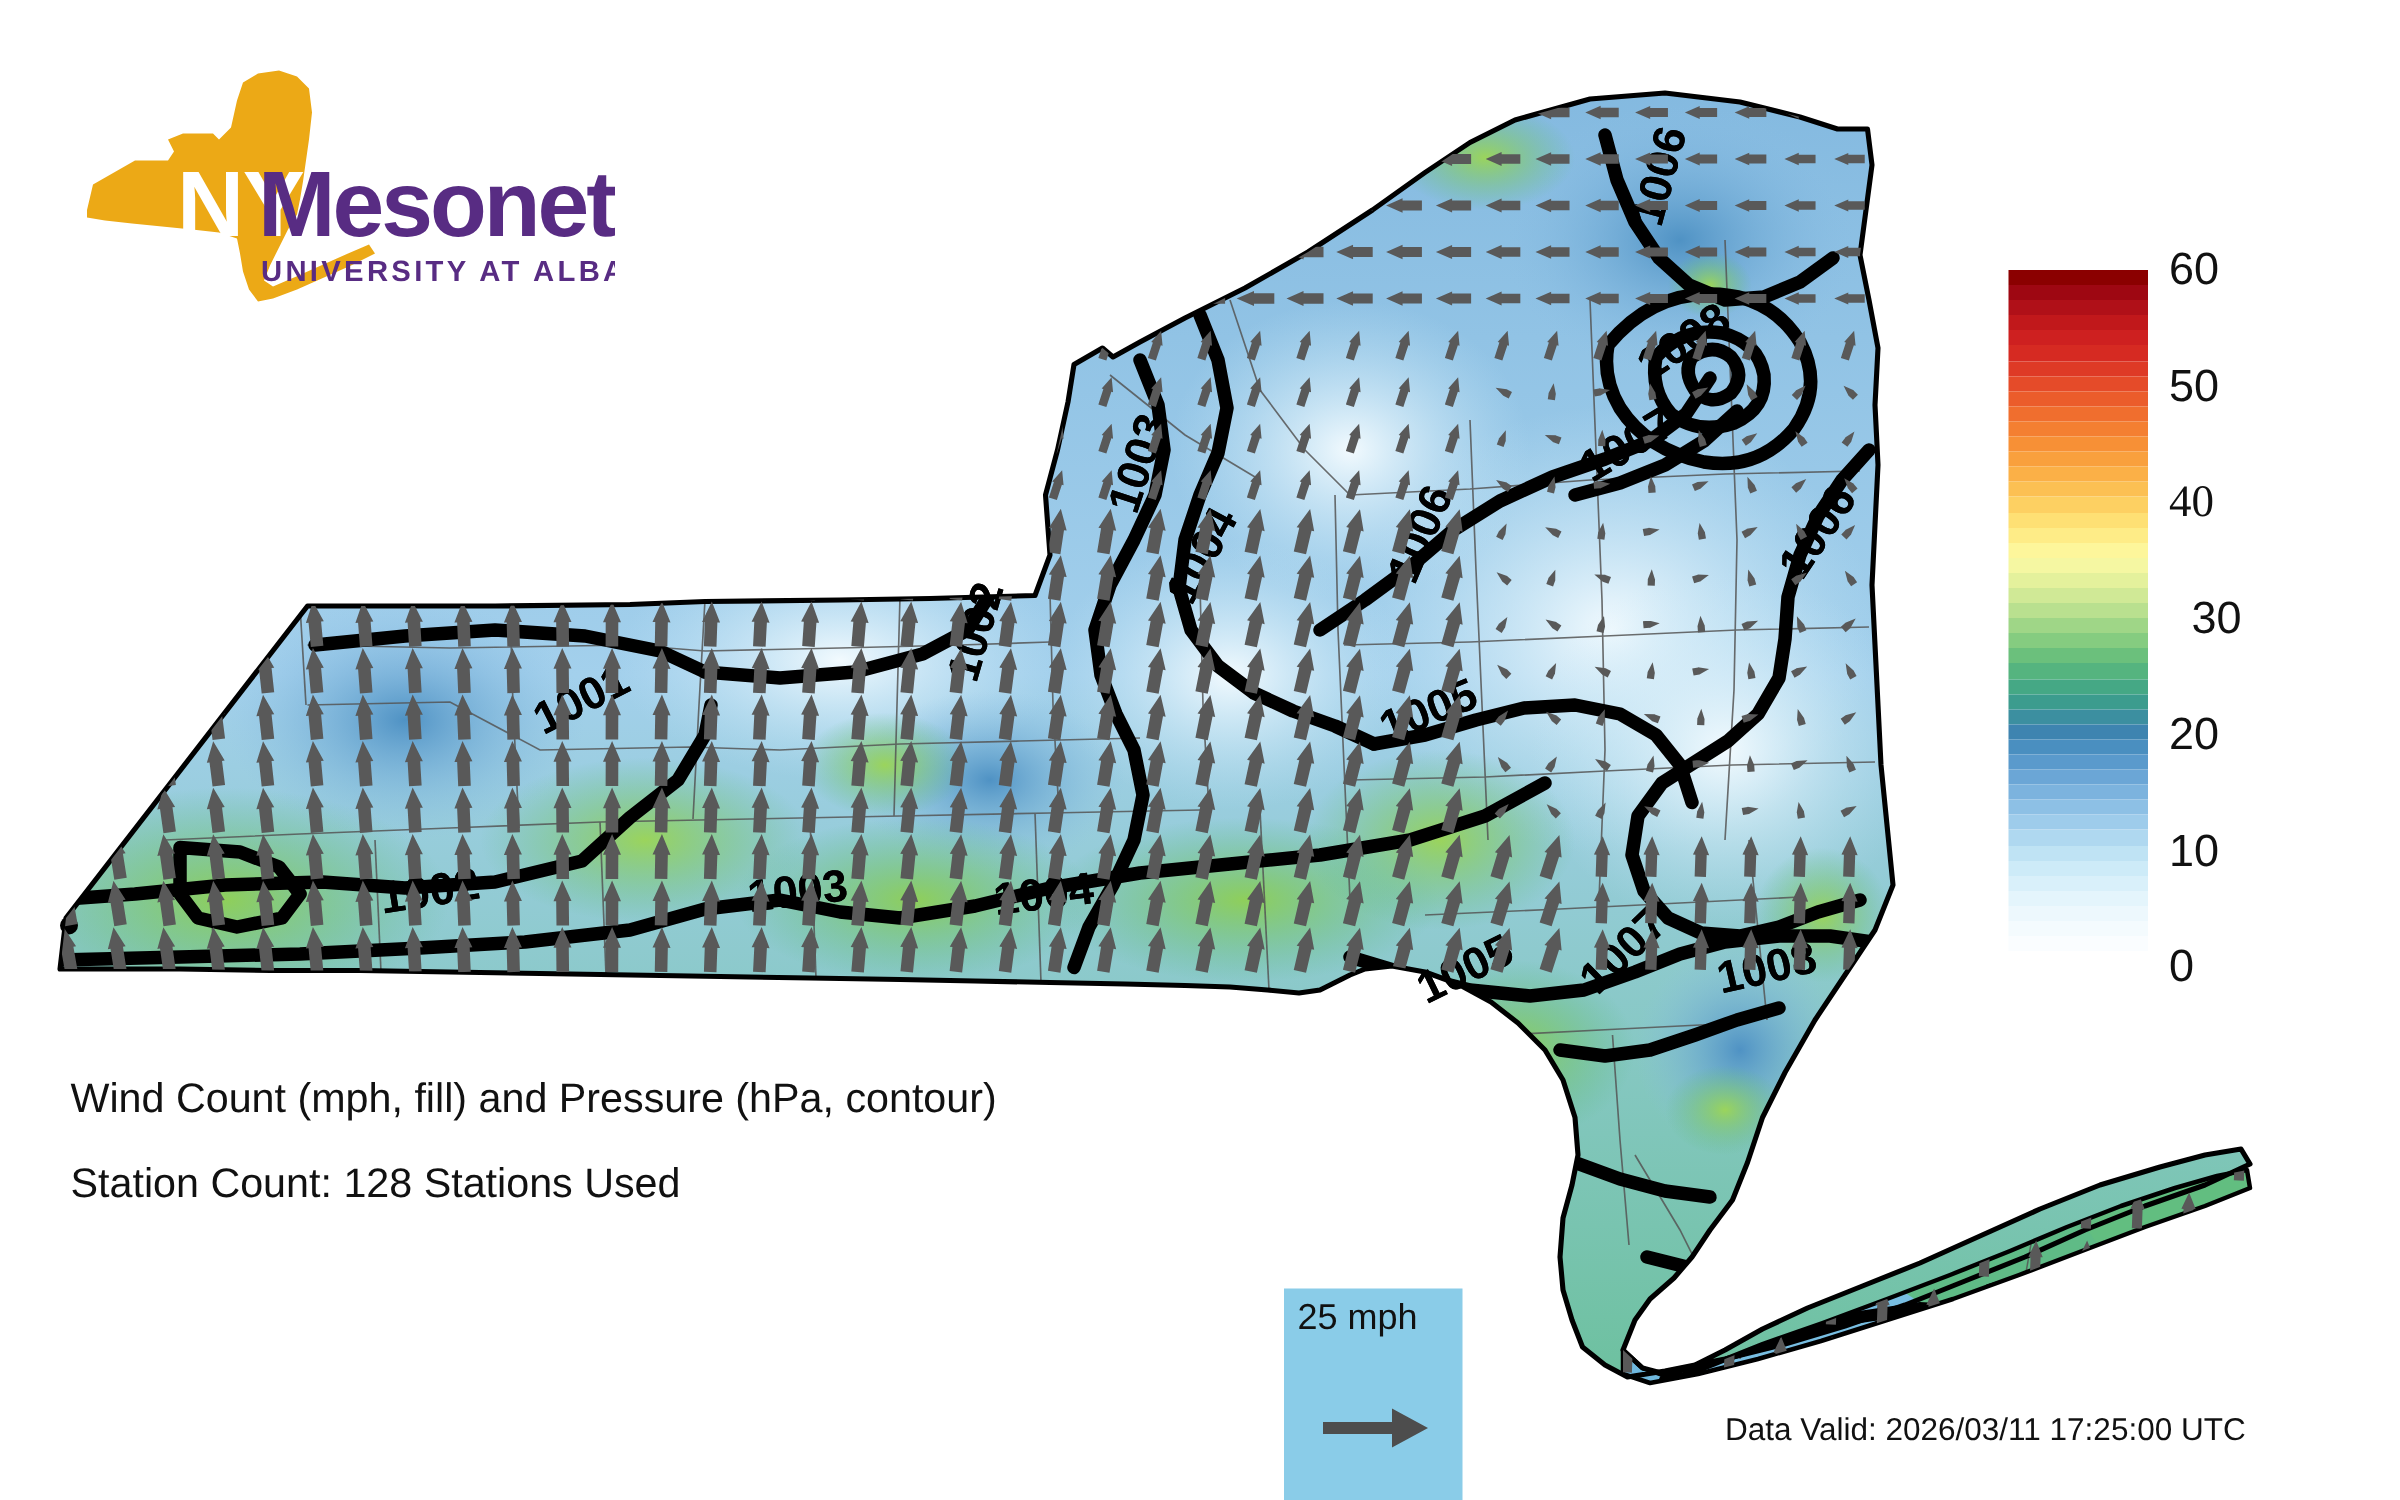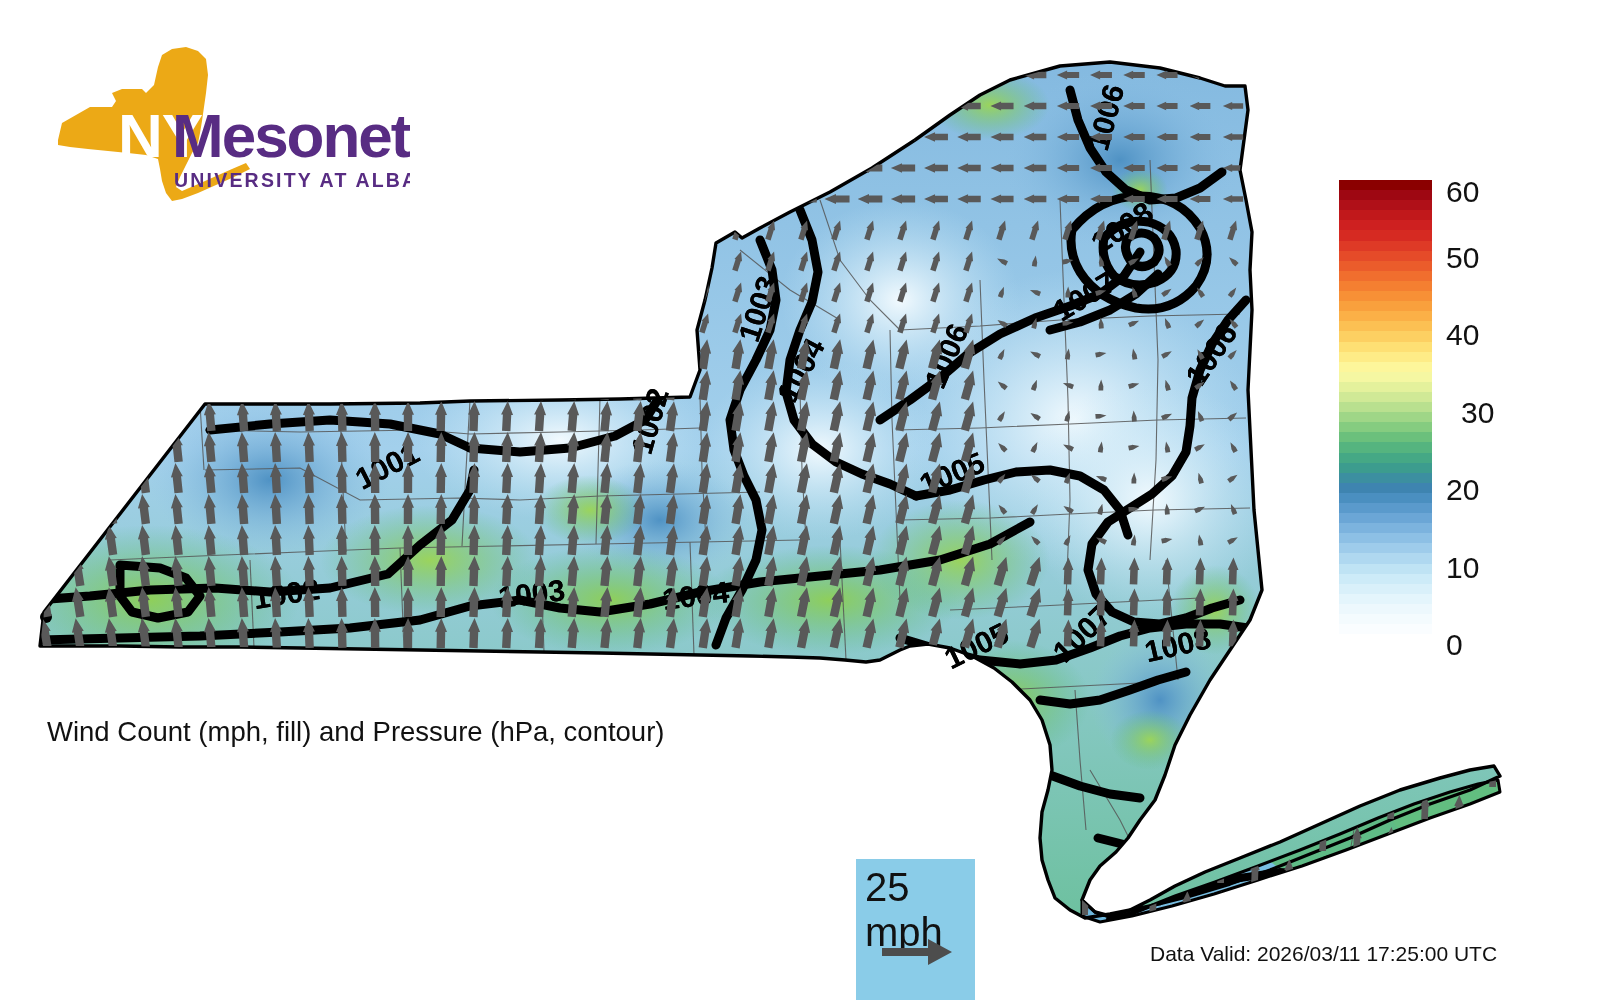--- a/index.html
+++ b/index.html
@@ -24,21 +24,21 @@
   
   #colorbar-wrap{position:absolute;left:1339px;top:180px;}
   #colorbar{width:93px;height:465px;position:relative;}
   #colorbar .band{width:100%;}
   #cb-ticks{position:absolute;left:1446px;top:160px;width:90px;height:510px;}
   #cb-ticks span{position:absolute;font-size:30px;color:#111;line-height:1;}
 
   
   #wind-key{position:absolute;left:856px;top:859px;width:119px;height:141px;
             background:#8ACCE8;}
-  #wind-key .klabel{position:absolute;left:9px;top:6px;font-size:40px;color:#111;}
+  #wind-key .klabel{position:absolute;left:9px;top:6px;font-size:24px;color:#111;}
   #wind-key .karrow{position:absolute;left:26px;top:76px;}
 
   
   #data-valid{position:absolute;left:1150px;top:942px;font-size:21px;color:#111;}
 
   
   #map{position:absolute;left:0;top:0;width:1600px;height:1000px;}
   .iso-label{font-family:"Liberation Sans",sans-serif;font-weight:bold;
              font-size:30px;fill:#000;letter-spacing:0px;}
 </style>
@@ -1053,20 +1053,21 @@
       L 132,154 L 122,156 L 116,148 L 112,136 L 110,124 L 108,114
       L 96,110 L 78,108 L 58,106 L 38,104 L 20,102 L 8,100 Z" fill="#ECA916"></path>
     <text class="logo-nys" x="68" y="112">NYS</text>
     <text class="logo-meso" x="122" y="112">Mesonet</text>
     <text class="logo-uni" x="124" y="142">UNIVERSITY AT ALBANY</text>
   </svg>
 </div>
 
 <div id="caption">
   <div>Wind Count (mph, fill) and Pressure (hPa, contour)</div>
+  <div>Station Count: 128 Stations Used</div>
 </div>
 
 <div id="colorbar-wrap">
   <div id="colorbar">
       <div class="band" style="background: rgb(139, 0, 0); height: 10.1087px;"></div>
       <div class="band" style="background: rgb(158, 7, 18); height: 10.1087px;"></div>
       <div class="band" style="background: rgb(176, 16, 24); height: 10.1087px;"></div>
       <div class="band" style="background: rgb(193, 24, 27); height: 10.1087px;"></div>
       <div class="band" style="background: rgb(206, 32, 32); height: 10.1087px;"></div>
       <div class="band" style="background: rgb(214, 42, 34); height: 10.1087px;"></div>
@@ -1106,23 +1107,23 @@
       <div class="band" style="background: rgb(205, 235, 248); height: 10.1087px;"></div>
       <div class="band" style="background: rgb(217, 240, 250); height: 10.1087px;"></div>
       <div class="band" style="background: rgb(228, 245, 252); height: 10.1087px;"></div>
       <div class="band" style="background: rgb(237, 248, 253); height: 10.1087px;"></div>
       <div class="band" style="background: rgb(244, 251, 254); height: 10.1087px;"></div>
       <div class="band" style="background: rgb(250, 253, 255); height: 10.1087px;"></div>
       <div class="band" style="background: rgb(255, 255, 255); height: 10.1087px;"></div>
     </div>
 </div>
 <div id="cb-ticks">
-    <span style="top: 17px; left: 0px;">60</span>
+    <span style="top: 5px; left: 0px;">60</span>
     <span style="top: 82.5px; left: 0px;">50</span>
-    <span style="top: 160px; left: 0px;">40</span>
+    <span style="top: 160px; left: 0px; font-family: Liberation Serif, serif;">40</span>
     <span style="top: 237.5px; left: 15px;">30</span>
     <span style="top: 315px; left: 0px;">20</span>
     <span style="top: 392.5px; left: 0px;">10</span>
     <span style="top: 470px; left: 0px;">0</span>
   </div>
 
 <div id="wind-key">
   <span class="klabel">25 mph</span>
   <svg class="karrow" width="72" height="34" viewBox="0 0 72 34">
     <path d="M 0,13 L 46,13 L 46,4 L 70,17 L 46,30 L 46,21 L 0,21 Z" fill="#4D4D4D"></path>

